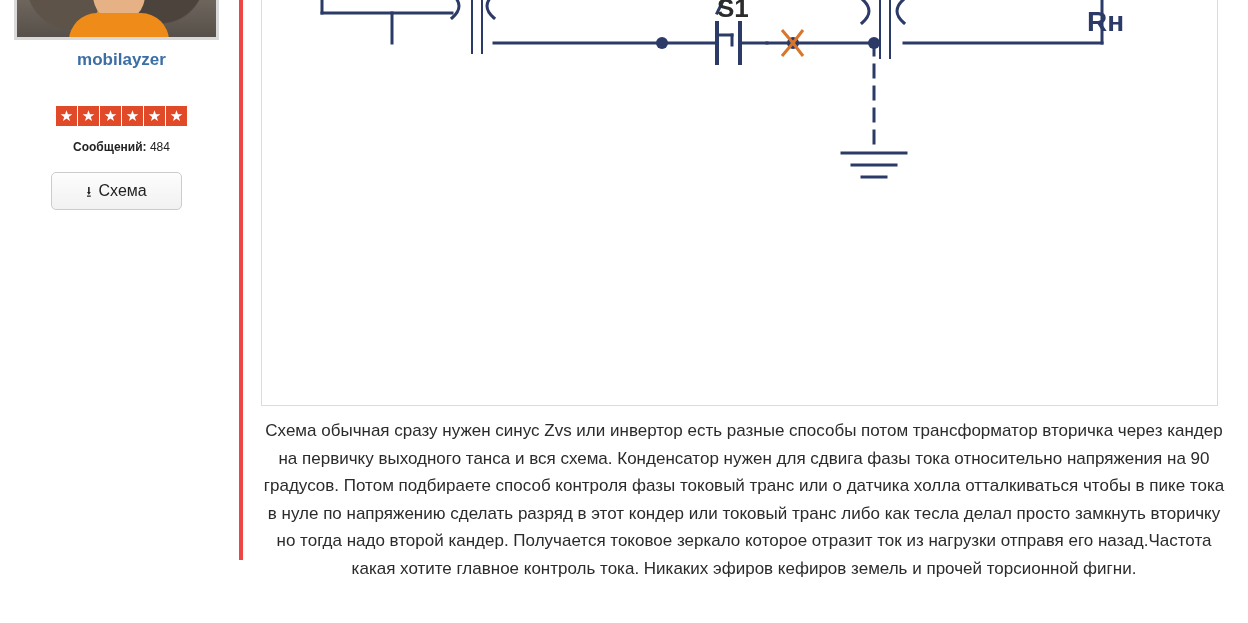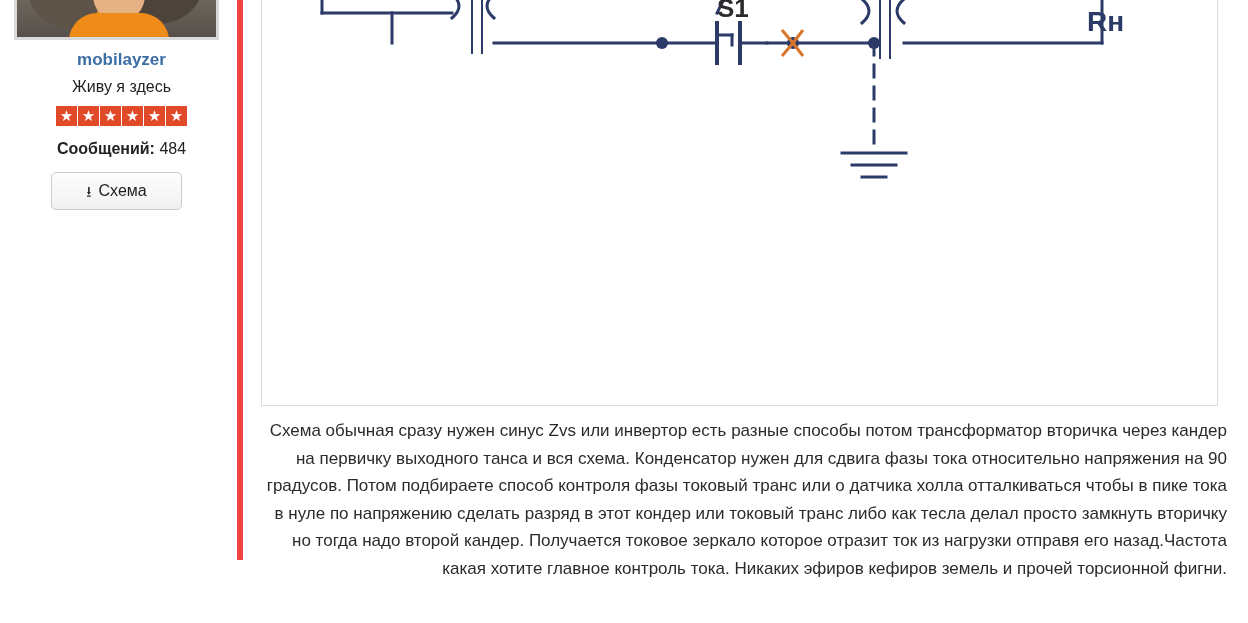--- a/index.html
+++ b/index.html
@@ -21,21 +21,21 @@
     background: #ffffff;
   }
 
   
   .author-col {
     position: absolute;
     left: 0;
     top: 0;
     width: 243px;
     height: 560px;
-    border-right: 6px solid #ef4444;
+    border-right: 4px solid #ef4444;
     box-sizing: border-box;
     text-align: center;
   }
   .avatar {
     position: absolute;
     left: 14px;
     top: -56px;
     width: 205px;
     height: 96px;
     border: 3px solid #d9d9d9;
@@ -113,21 +113,21 @@
     line-height: 21px;
     font-size: 15px;
     color: #ffffff;
     text-align: center;
   }
   .post-count {
     position: absolute;
     left: 0;
     top: 140px;
     width: 243px;
-    font-size: 16px;
+    font-size: 12px;
   }
   .post-count b { font-weight: bold; }
   .more-btn {
     position: absolute;
     left: 51px;
     top: 172px;
     width: 131px;
     height: 38px;
     background: linear-gradient(180deg, #fdfdfd 0%, #f1f1f1 100%);
     border: 1px solid #cccccc;
@@ -173,21 +173,21 @@
     height: 632px;
   }
   .post-text {
     position: absolute;
     left: 17px;
     top: 405px;
     width: 966px;
     font-size: 17px;
     line-height: 27.5px;
     color: #2b2b2b;
-    text-align: right;
+    text-align: center;
   }
 
   
   .right-edge {
     position: absolute;
     right: 0;
     top: 0;
     width: 0;
     height: 623px;
   }
@@ -199,21 +199,20 @@
 
   <div class="author-col">
 
     <div class="avatar">
       <div class="av-bg"></div>
       <div class="av-face"></div>
       <div class="av-shirt"></div>
     </div>
 
     <div class="username">mobilayzer</div>
-    <div class="user-title">Живу я здесь</div>
 
     <div class="stars">
       <span class="star"></span>
       <span class="star"></span>
       <span class="star"></span>
       <span class="star"></span>
       <span class="star"></span>
       <span class="star"></span>
     </div>
 

